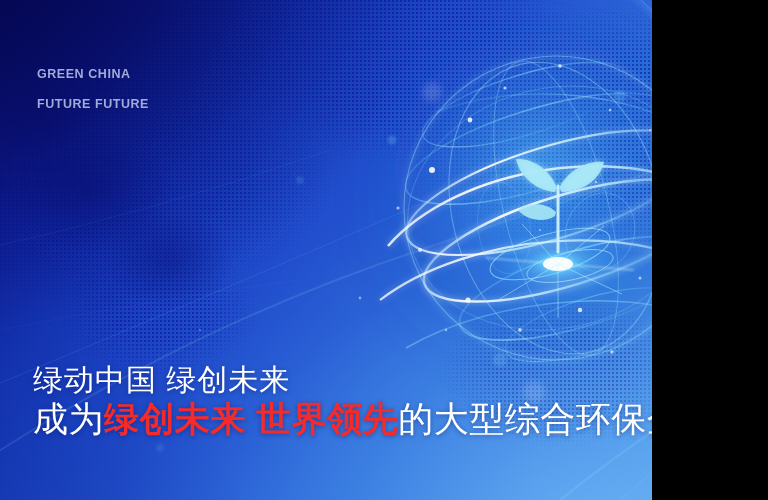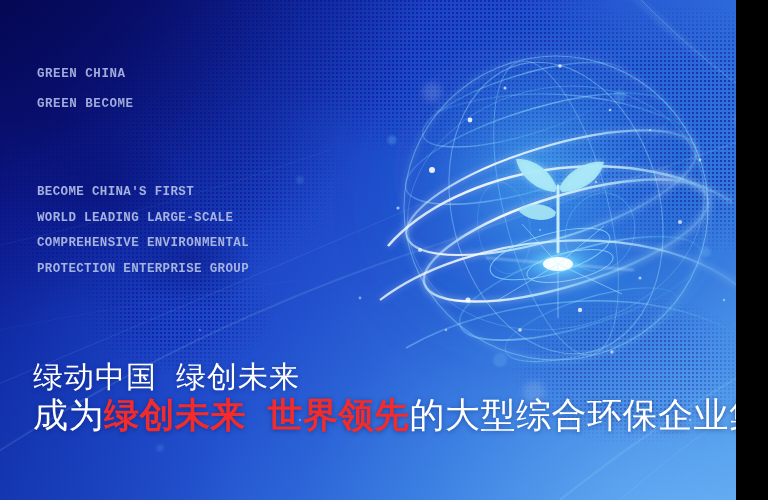--- a/index.html
+++ b/index.html
@@ -2,24 +2,24 @@
 <html><head>
 <meta charset="utf-8">
 <style>
   html, body {
     margin: 0;
     padding: 0;
     background: #000;
   }
   #stage {
     position: relative;
-    width: 736px;
+    width: 652px;
     height: 500px;
     overflow: hidden;
-    font-family: Liberation Mono, monospace;
+    font-family: Liberation Sans, sans-serif;
     background: #1a3fbf;
     user-select: none;
   }
 
   
   .layer { position: absolute; inset: 0; pointer-events: none; }
 
   
   .bg-base {
     background:
@@ -302,28 +302,22 @@
         <circle cx="432" cy="92" r="10"></circle>
         <circle cx="664" cy="178" r="9"></circle>
         <circle cx="534" cy="392" r="11"></circle>
         <circle cx="742" cy="120" r="8"></circle>
       </g>
     </g>
   </svg>
 
   <div class="txt eng-top">
     <div class="l">GREEN CHINA</div>
-    <div class="l">GREEN BECOME</div>
+    <div class="l">FUTURE FUTURE</div>
   </div>
 
-  <div class="txt eng-block">
-    <div class="l">BECOME CHINA'S FIRST</div>
-    <div class="l">WORLD LEADING LARGE-SCALE</div>
-    <div class="l">COMPREHENSIVE ENVIRONMENTAL</div>
-    <div class="l">PROTECTION ENTERPRISE GROUP</div>
-  </div>
 
   <div class="txt cn-wrap">
     <div class="cn1">绿动中国 绿创未来</div>
     <div class="cn2"><span>成为</span><span class="hi">绿创未来 世界领先</span><span>的大型综合环保企业集团</span></div>
   </div>
 
 </div>
 
 </body></html>

